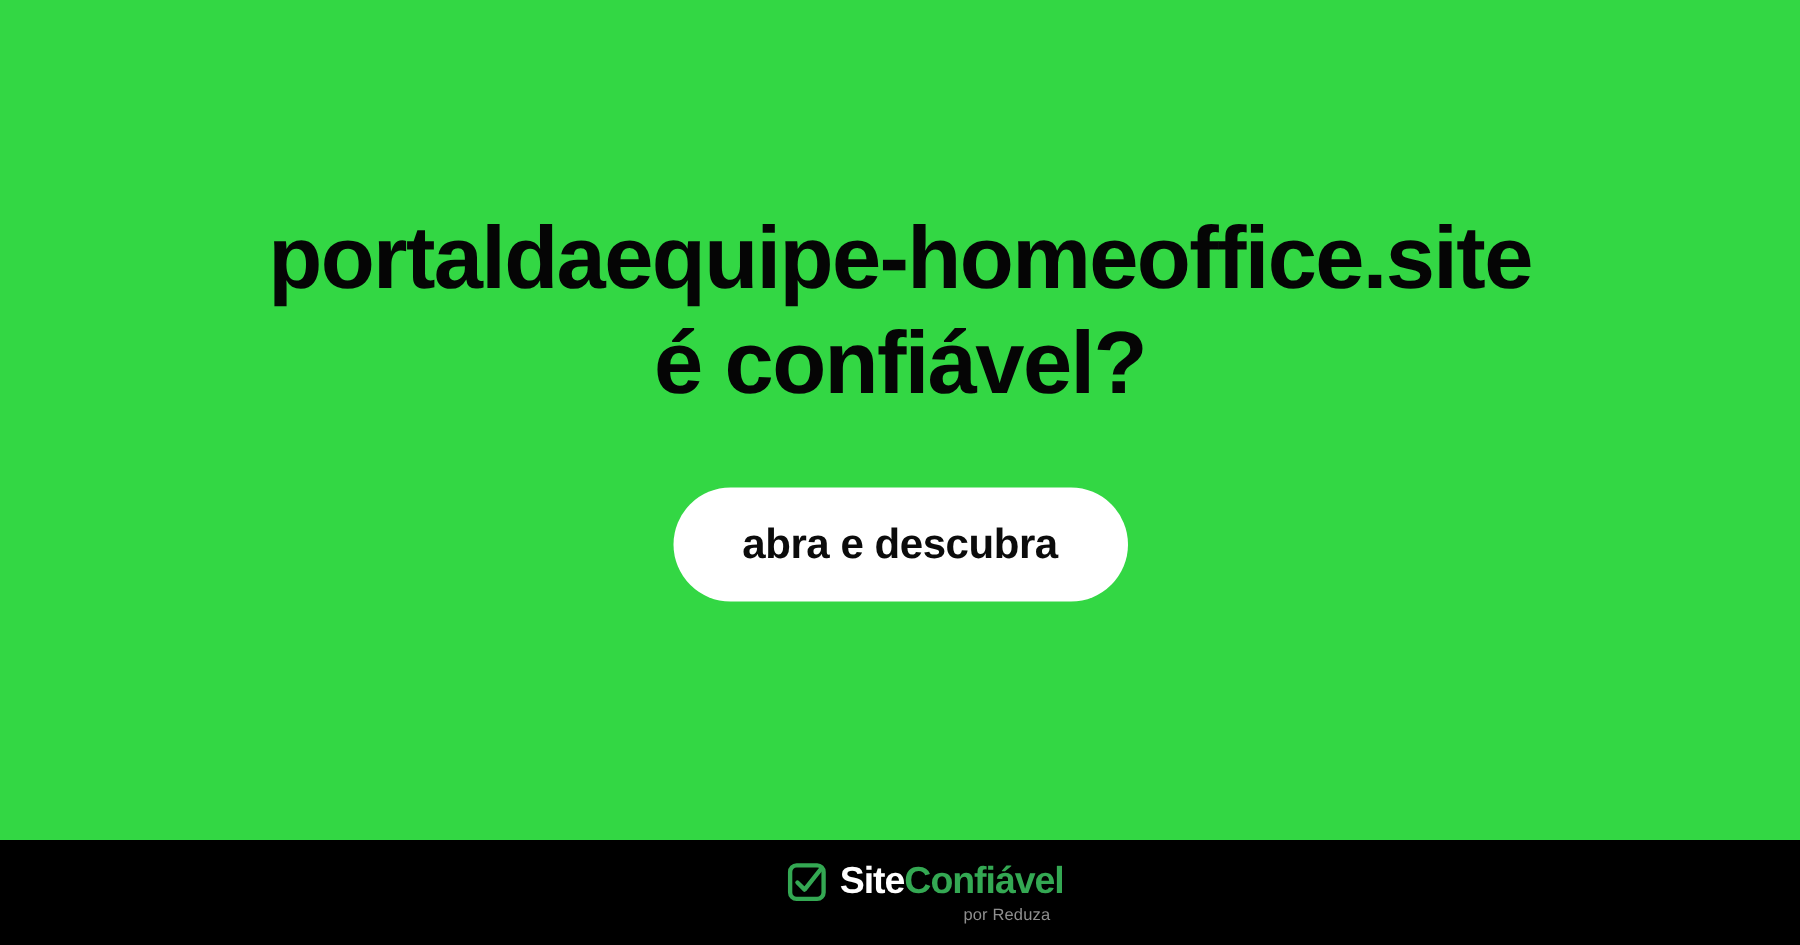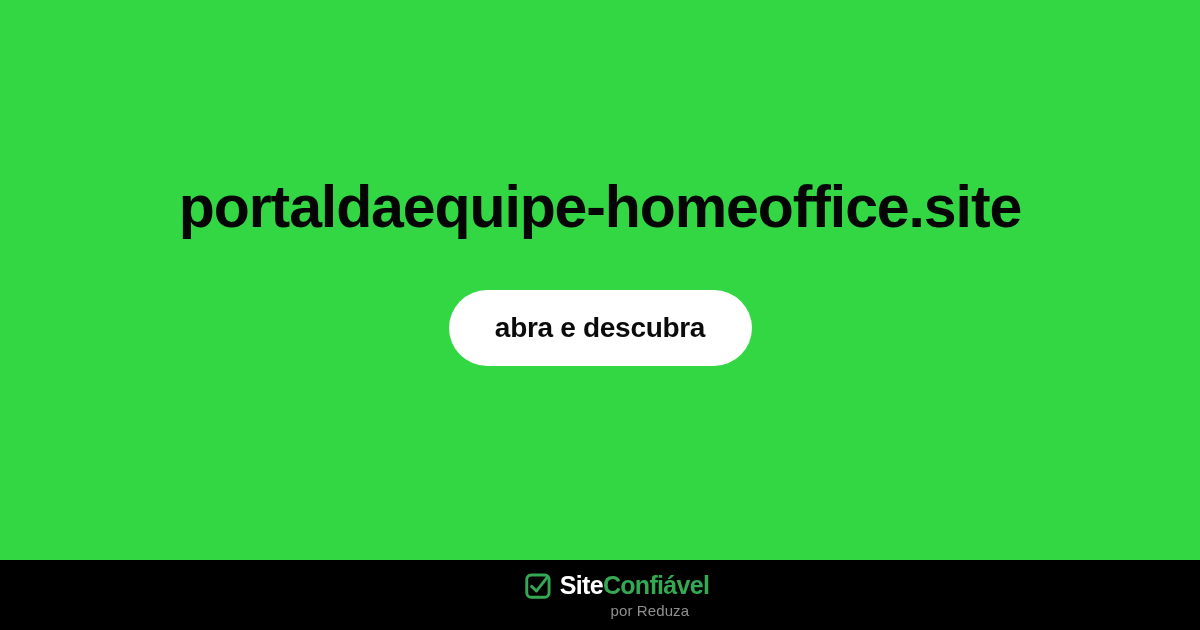--- a/index.html
+++ b/index.html
@@ -119,38 +119,39 @@
     letter-spacing: -0.7px;
     line-height: 1;
     white-space: nowrap;
   }
 
   .brand-word .w-site  { color: #ffffff; }
   .brand-word .w-conf  { color: #34a853; }
 
   .brand-sub {
     margin-top: 2px;
-    margin-right: 20px;
+    margin-right: 9px;
     font-family: "Liberation Sans", sans-serif;
-    font-size: 15px;
+    font-size: 11px;
     font-weight: normal;
     letter-spacing: 0.1px;
     color: #8f8f8f;
     line-height: 1;
   }
 </style>
 </head>
 <body>
 
 <div class="card">
 
   <div class="hero">
 
     <h1 class="headline">
       <span class="line">portaldaequipe-homeoffice.site</span>
+      <span class="line">é confiável?</span>
     </h1>
 
     <div class="cta-wrap">
       <button class="cta-button">abra e descubra</button>
     </div>
 
   </div>
 
   <div class="footer">
 

